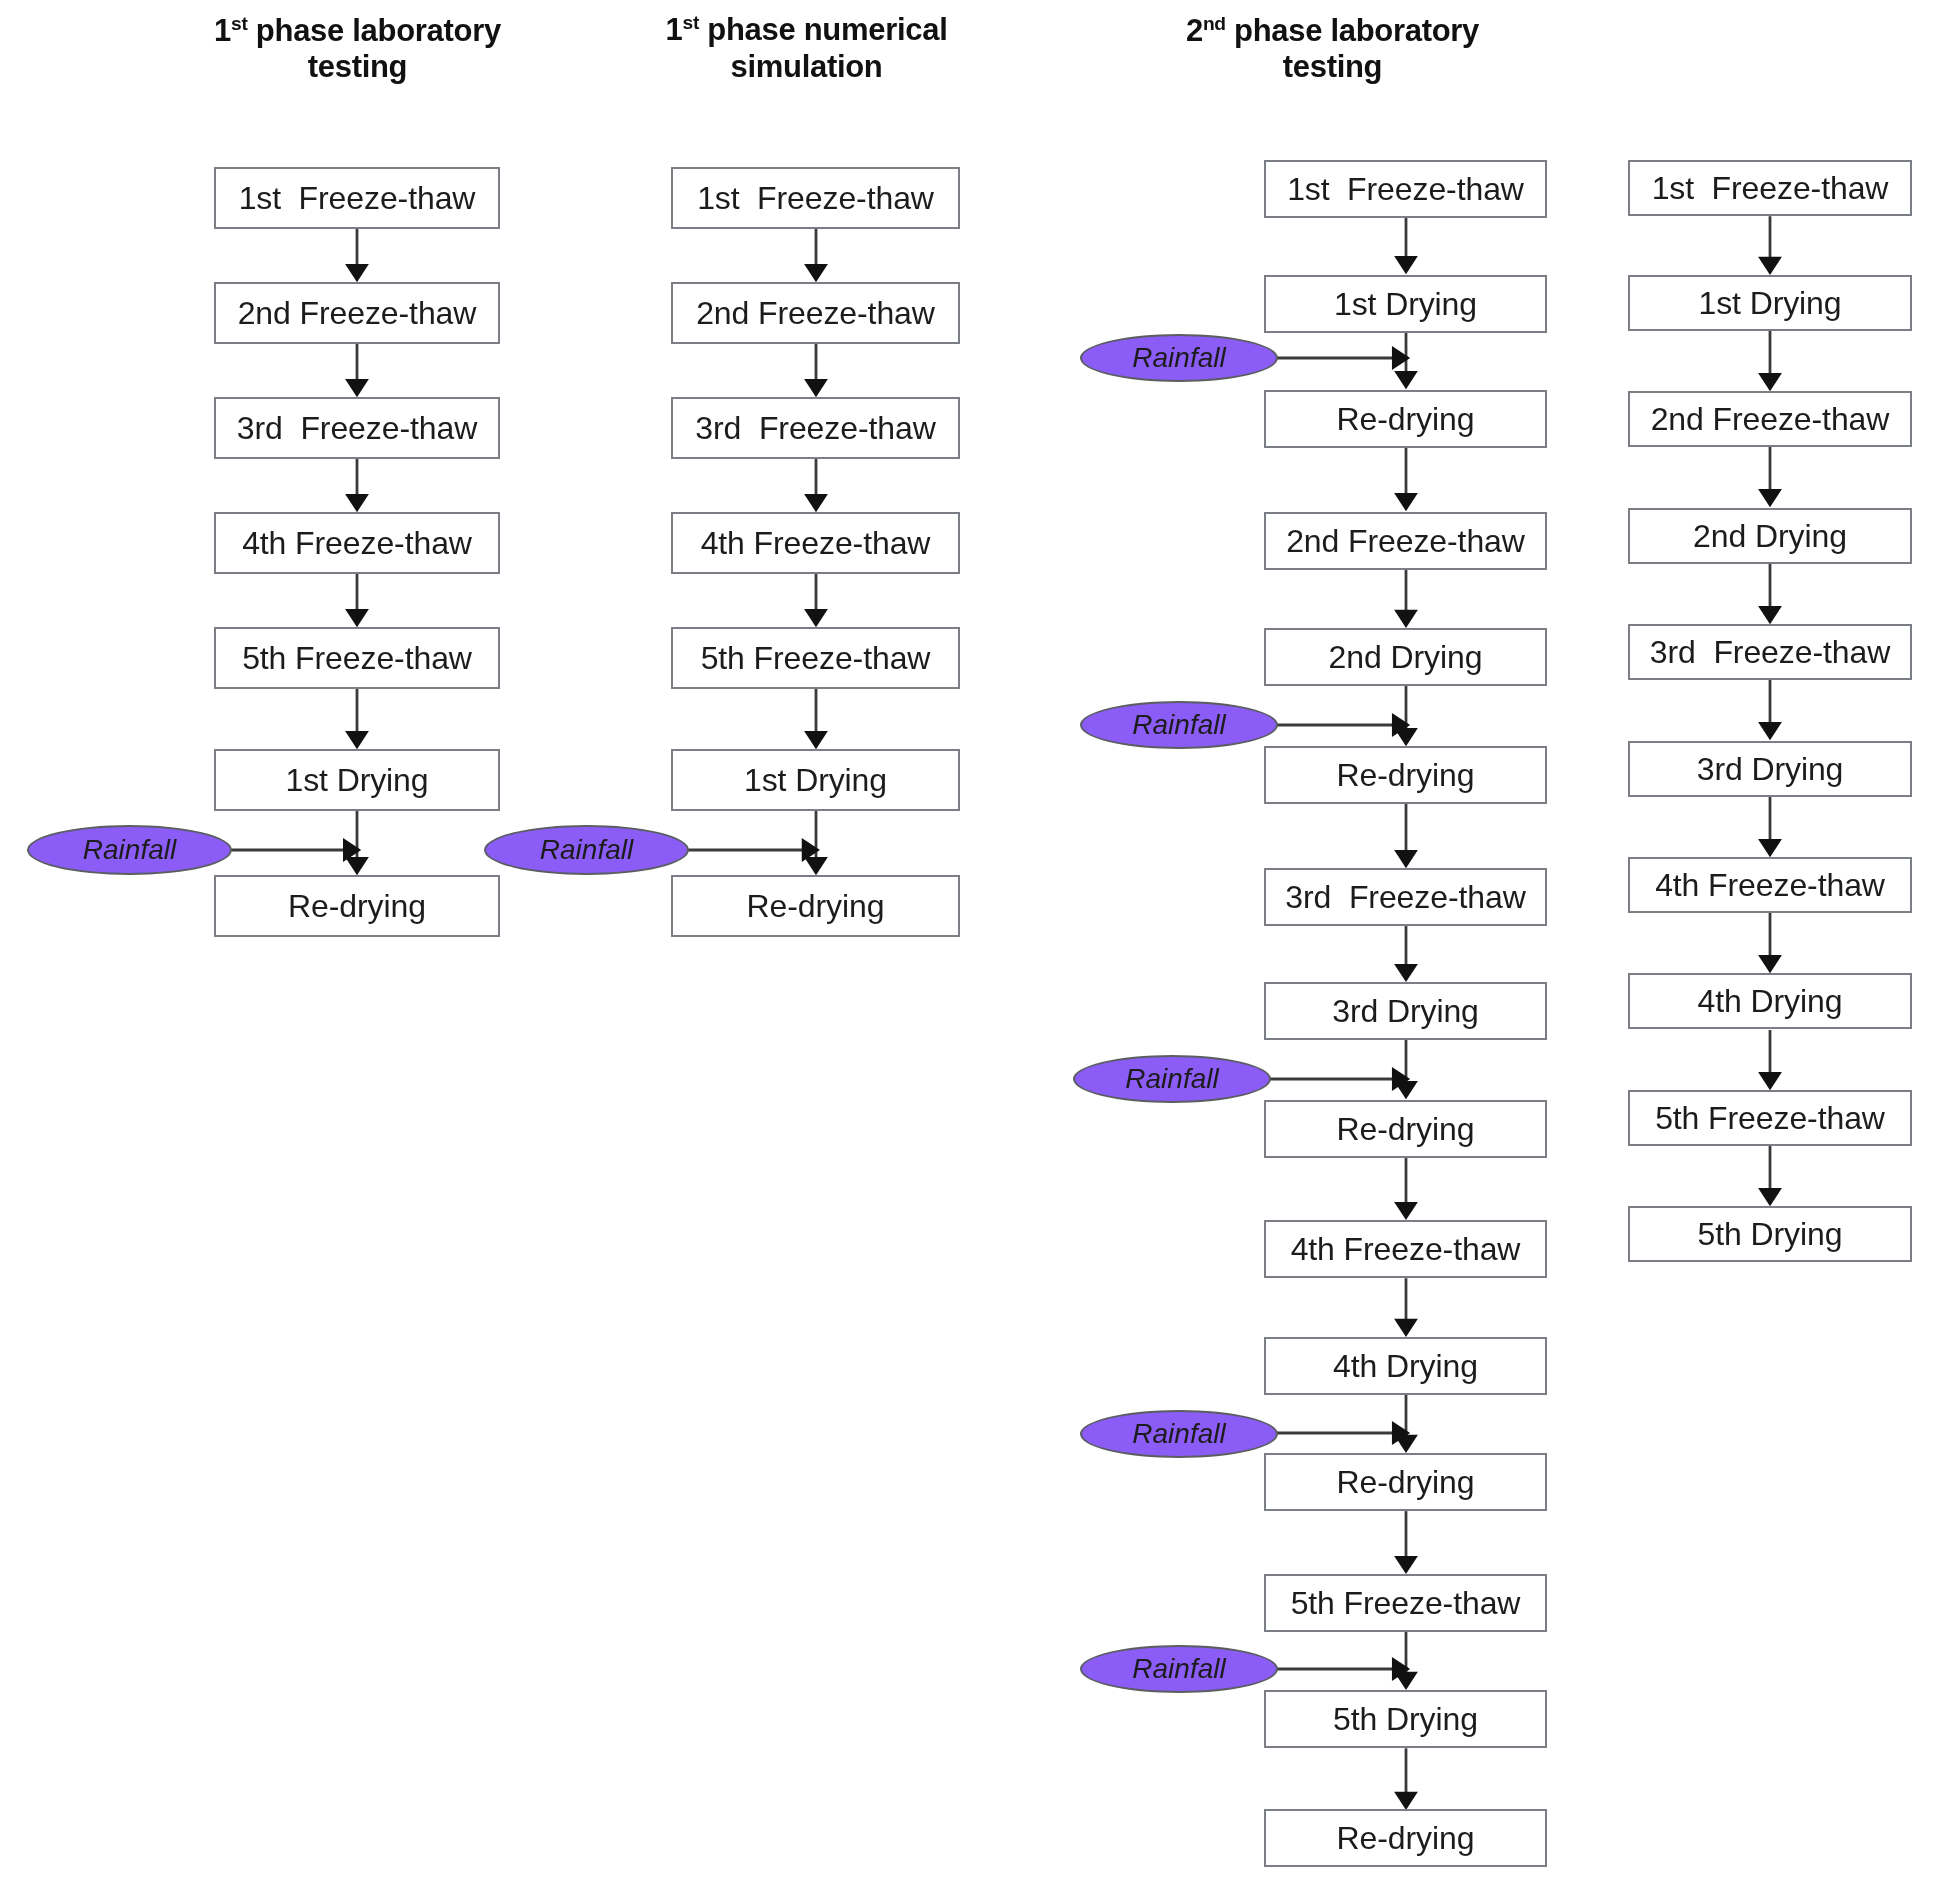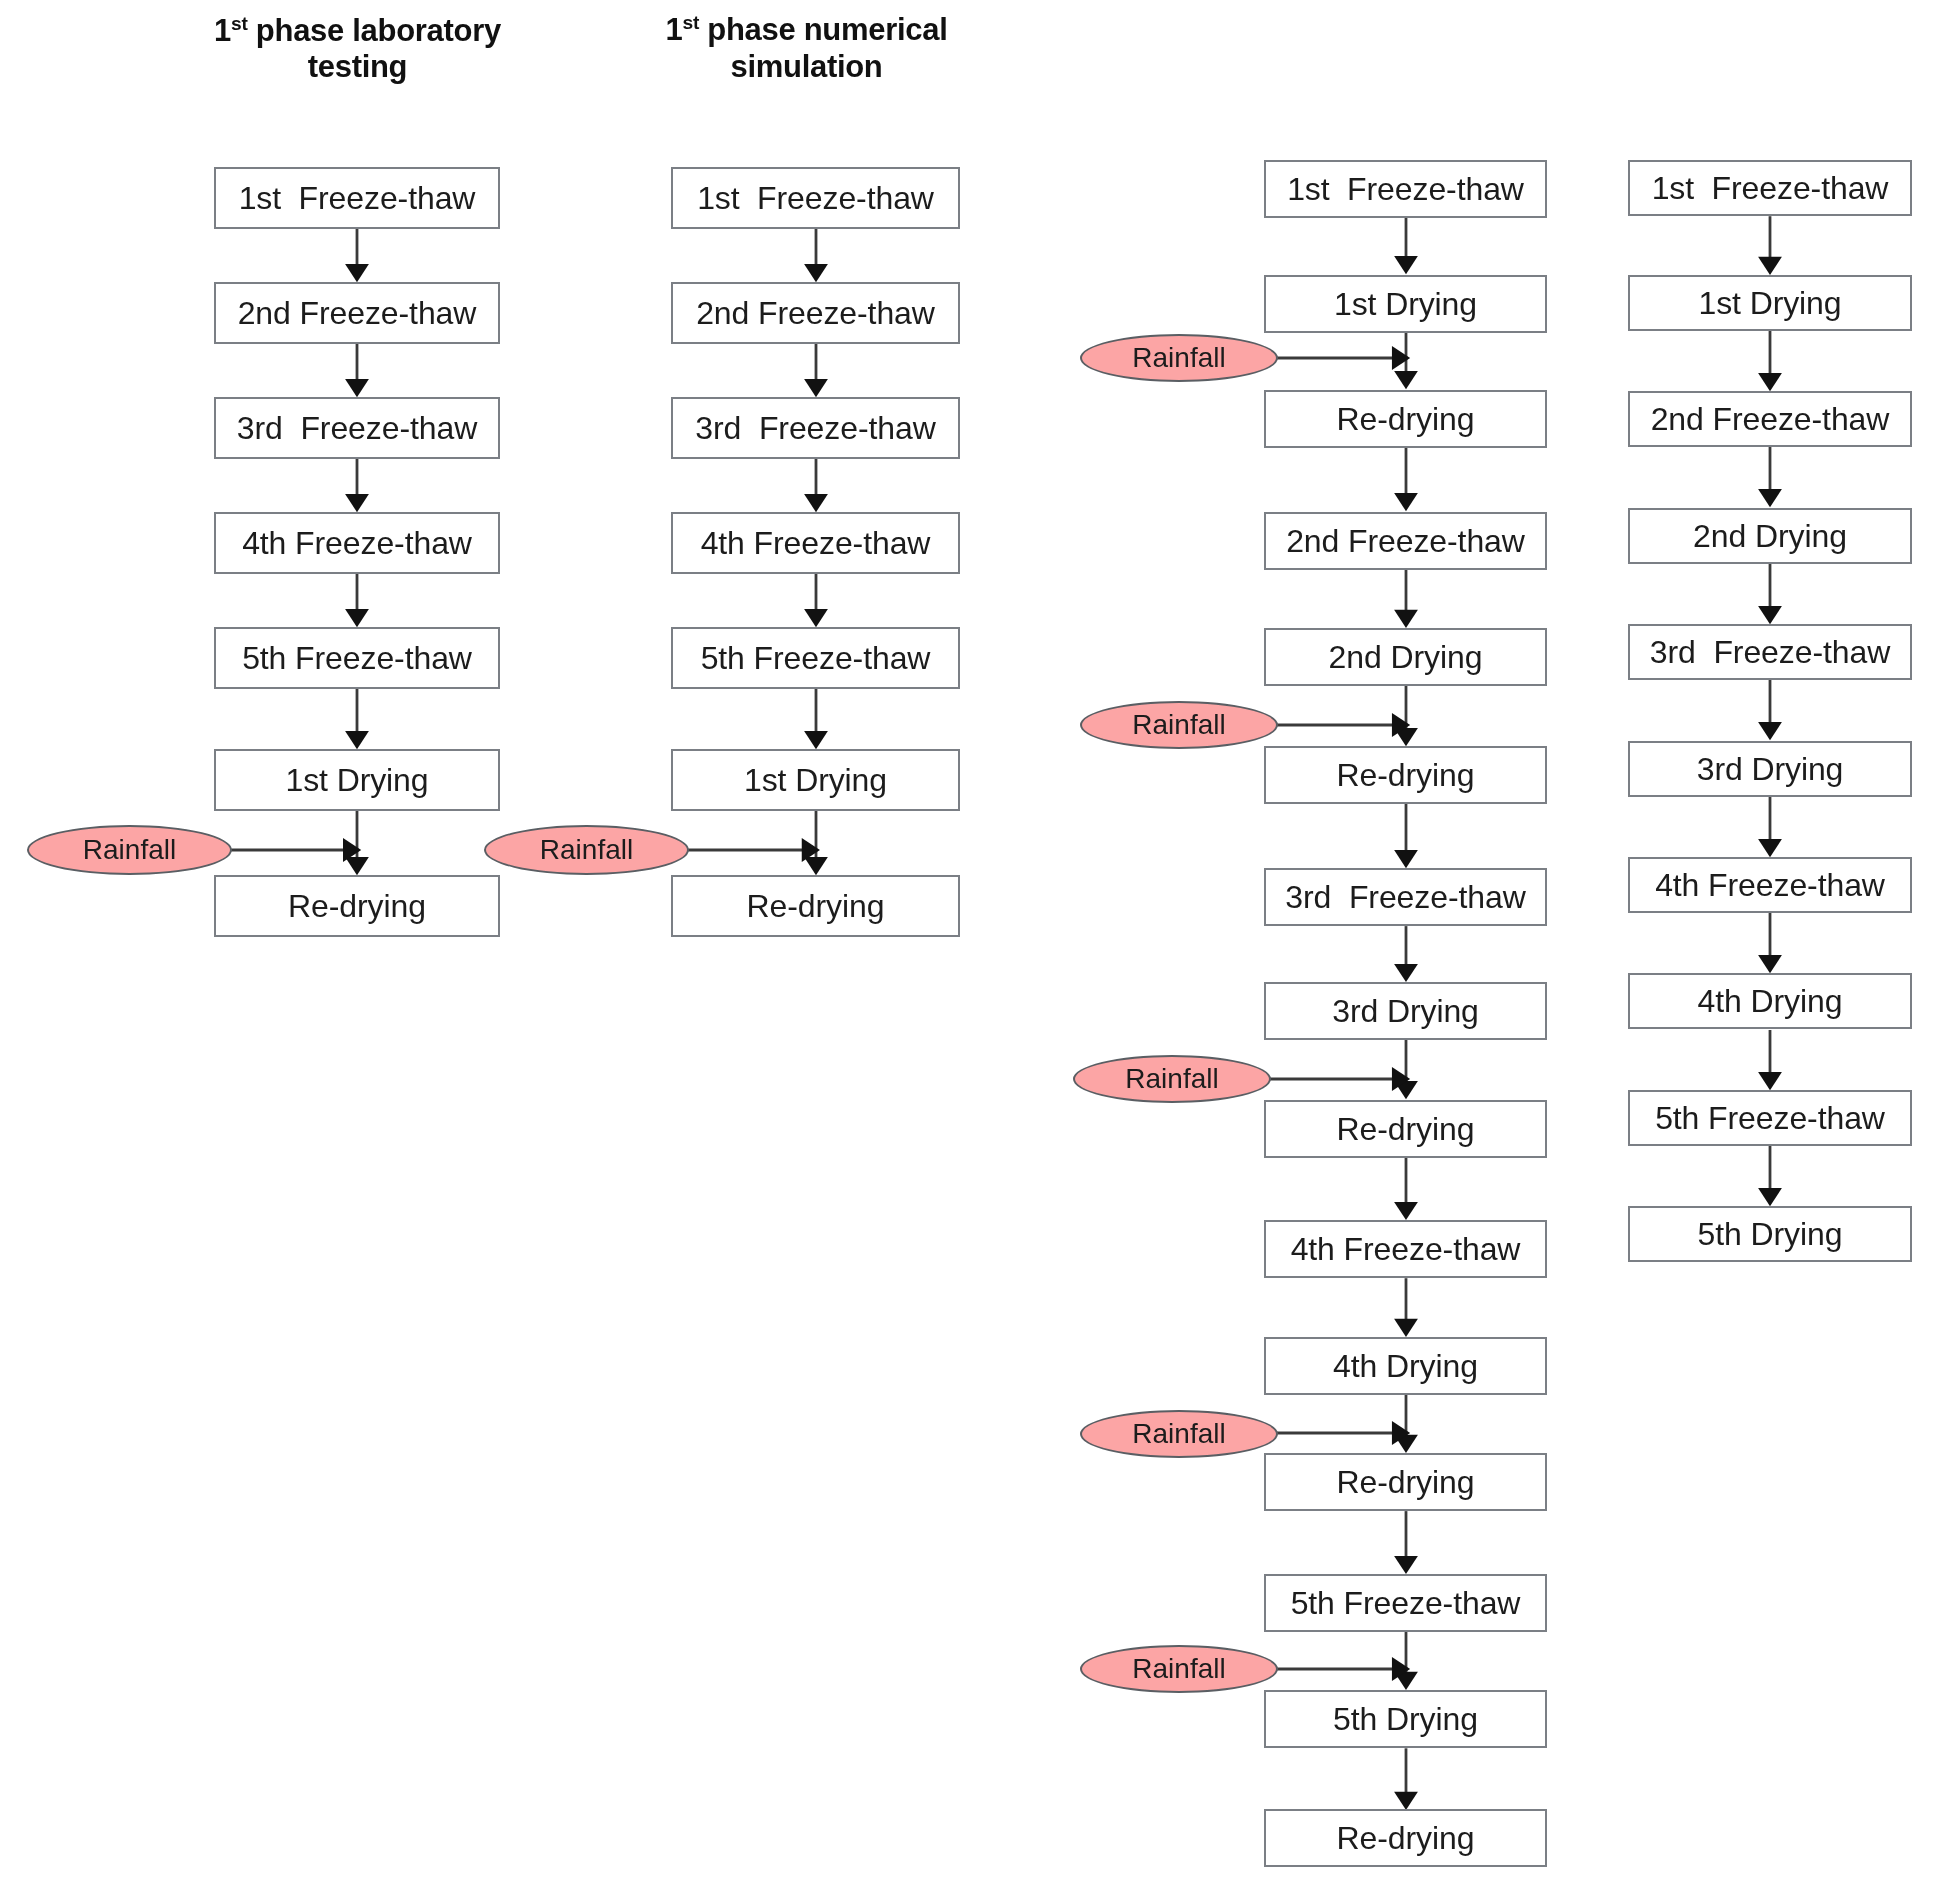--- a/index.html
+++ b/index.html
@@ -41,28 +41,29 @@
     align-items: center;
     justify-content: center;
     font-size: 32px;
     color: #1c1c1c;
     white-space: pre;
     letter-spacing: -0.1px;
   }
   .rain-ellipse {
     position: absolute;
     box-sizing: border-box;
-    background: #fca5a5;
+    background: #8b5cf6;
     border: 2.1px solid #5a5e63;
     border-radius: 50%;
     display: flex;
     align-items: center;
     justify-content: center;
     font-size: 28px;
     color: #1c1c1c;
+    font-style: italic;
   }
   .edge {
     position: absolute;
     overflow: visible;
   }
   .edge line {
     stroke: #3a3a3a;
     stroke-width: 4;
   }
   .edge polygon {
@@ -140,20 +141,21 @@
     <div class="node-box" style="left: 671px; top: 397px; width: 289px; height: 62px;">3rd  Freeze-thaw</div>
     <div class="node-box" style="left: 671px; top: 512px; width: 289px; height: 62px;">4th Freeze-thaw</div>
     <div class="node-box" style="left: 671px; top: 627px; width: 289px; height: 62px;">5th Freeze-thaw</div>
     <div class="node-box" style="left: 671px; top: 749px; width: 289px; height: 62px;">1st Drying</div>
     <div class="node-box" style="left: 671px; top: 875px; width: 289px; height: 62px;">Re-drying</div>
     <svg class="edge" width="137" height="42" style="left:686px; top:829px;" viewBox="0 0 195 60">
       <line x1="0" y1="30" x2="177" y2="30"></line>
       <polygon points="165,13 165,47 191,30"></polygon>
     </svg>
     <div class="rain-ellipse" style="left: 484px; top: 825px; width: 205px; height: 50px;">Rainfall</div>
+    <div class="col-title" style="left: 1150px; top: 12.6px; width: 365px;"><span>2</span><sup>nd</sup><span> phase laboratory testing</span></div>
     <svg class="edge" width="42" height="60" style="left:1385px; top:217px;" viewBox="0 0 60 86">
       <line x1="30" y1="0" x2="30" y2="68"></line>
       <polygon points="13,56 47,56 30,82"></polygon>
     </svg>
     <svg class="edge" width="42" height="60" style="left:1385px; top:332px;" viewBox="0 0 60 86">
       <line x1="30" y1="0" x2="30" y2="68"></line>
       <polygon points="13,56 47,56 30,82"></polygon>
     </svg>
     <svg class="edge" width="42" height="67" style="left:1385px; top:447px;" viewBox="0 0 60 96">
       <line x1="30" y1="0" x2="30" y2="78"></line>

